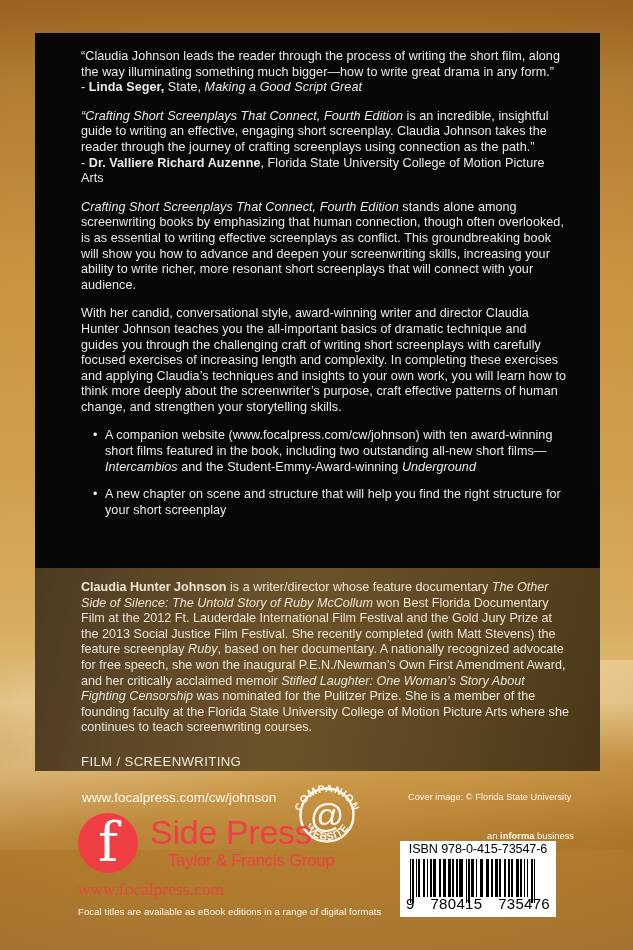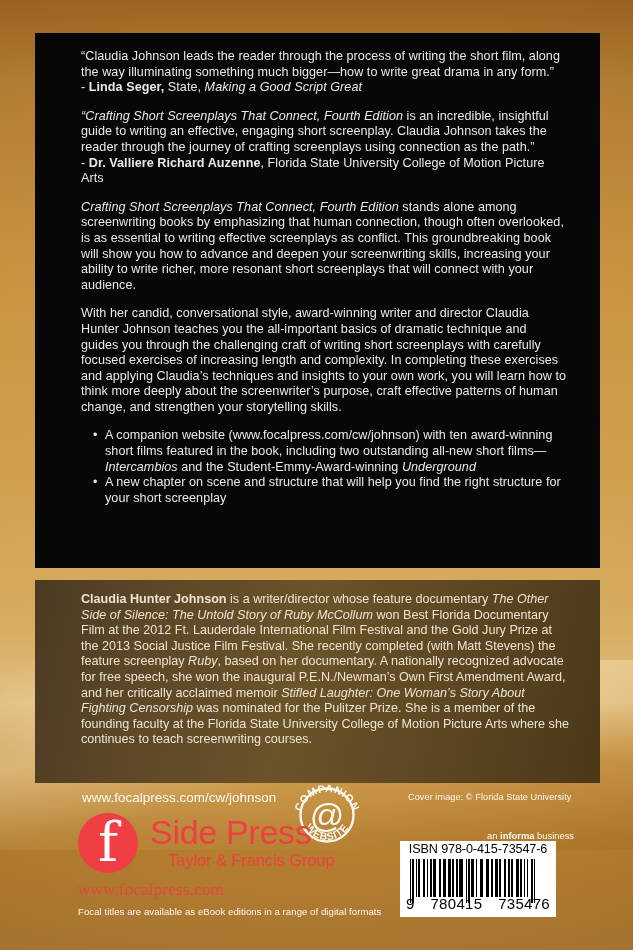--- a/index.html
+++ b/index.html
@@ -44,21 +44,21 @@
     position: absolute;
     left: 35px;
     top: 33px;
     width: 565px;
     height: 535px;
     background: #070707;
   }
   .panel-bio {
     position: absolute;
     left: 35px;
-    top: 580px;
+    top: 568px;
     width: 565px;
     height: 203px;
     background: linear-gradient(103deg, #4b3a23 0%, #5b4627 18%, #6b5329 46%, #5d4722 72%, #4a3819 100%);
   }
 
   .blk-text {
     position: absolute;
     left: 46px;
     right: 34px;
     top: 16px;
@@ -80,21 +80,21 @@
   p.noGap { margin: 0; }
   .it { font-style: italic; }
   .bd { font-weight: bold; }
   ul.bullets {
     margin: 0;
     padding: 0 0 0 14px;
     list-style: none;
   }
   ul.bullets li {
     position: relative;
-    margin: 0 0 0 0;
+    margin: 12px 0 0 0;
     padding-left: 10px;
   }
   ul.bullets li:before {
     content: "\2022";
     position: absolute;
     left: -2px;
     top: 0;
   }
   .genre {
     margin-top: 18px;
@@ -269,20 +269,21 @@
       <ul class="bullets">
         <li><span>A companion website (www.focalpress.com/cw/johnson) with ten award-winning short films featured in the book, including two outstanding all-new short films—</span><span class="it">Intercambios</span><span> and the Student-Emmy-Award-winning </span><span class="it">Underground</span></li>
         <li><span>A new chapter on scene and structure that will help you find the right structure for your short screenplay</span></li>
       </ul>
     </div>
   </div>
 
   <div class="panel-bio">
     <div class="bio-text">
       <p class="para noGap"><span class="bd">Claudia Hunter Johnson</span><span> is a writer/director whose feature documentary </span><span class="it">The Other Side of Silence: The Untold Story of Ruby McCollum</span><span> won Best Florida Documentary Film at the 2012 Ft. Lauderdale International Film Festival and the Gold Jury Prize at the 2013 Social Justice Film Festival. She recently completed (with Matt Stevens) the feature screenplay </span><span class="it">Ruby</span><span>, based on her documentary. A nationally recognized advocate for free speech, she won the inaugural P.E.N./Newman’s Own First Amendment Award, and her critically acclaimed memoir </span><span class="it">Stifled Laughter: One Woman’s Story About Fighting Censorship</span><span> was nominated for the Pulitzer Prize. She is a member of the founding faculty at the Florida State University College of Motion Picture Arts where she continues to teach screenwriting courses.</span></p>
+      <div class="genre">FILM / SCREENWRITING</div>
     </div>
   </div>
 
   <div class="footer-url">www.focalpress.com/cw/johnson</div>
 
   <div class="companion-badge">
     <svg width="72" height="72" viewBox="0 0 72 72" aria-hidden="true">
       <defs>
         <path id="arcTop" d="M 9,40 A 27,27 0 0 1 63,40" fill="none"></path>
         <path id="arcBot" d="M 11,36 A 25,25 0 0 0 61,36" fill="none"></path>

